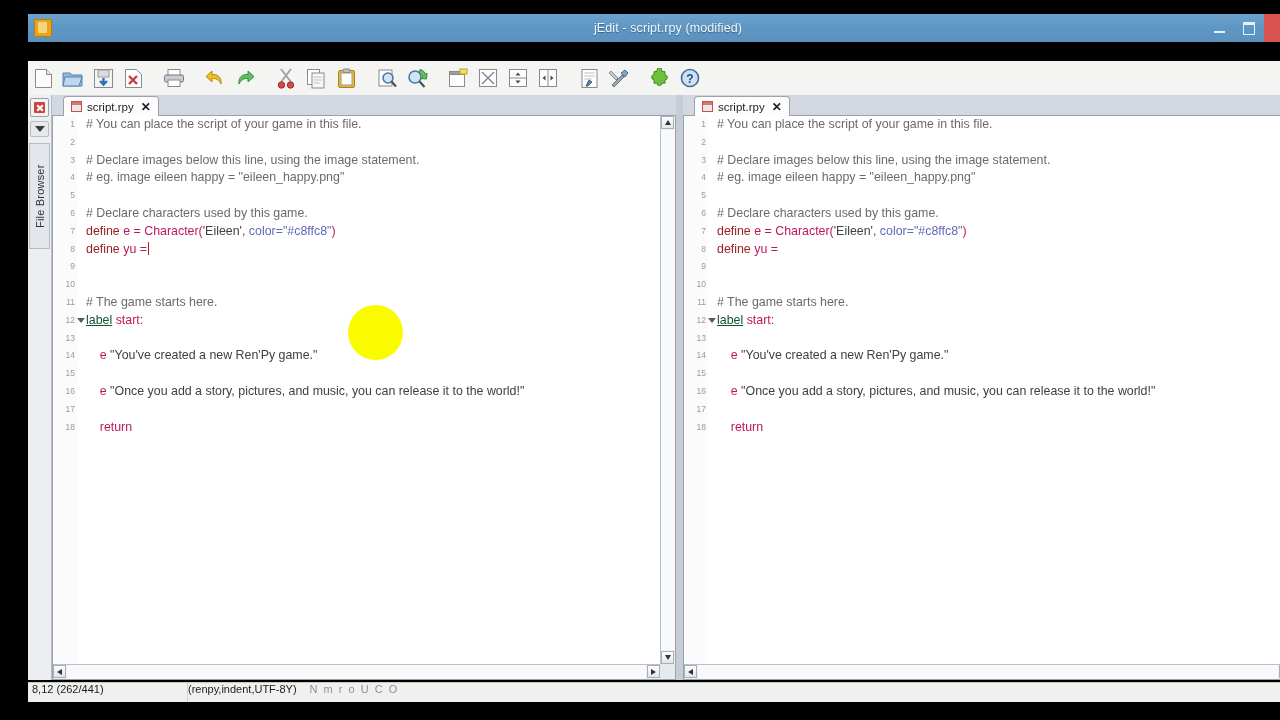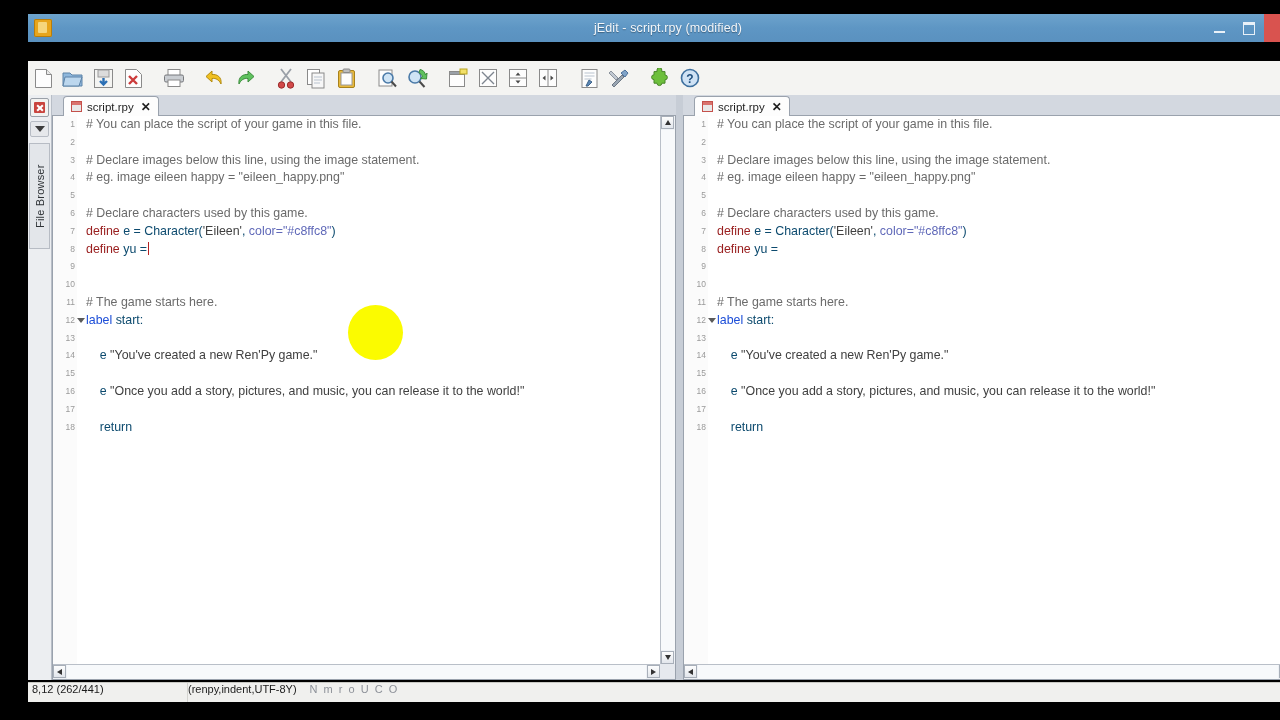--- a/index.html
+++ b/index.html
@@ -153,22 +153,22 @@
   .fold-line{height:17.8px;position:relative;}
   .fold-tri{
     position:absolute;left:0;top:6px;width:0;height:0;
     border-left:4.5px solid transparent;border-right:4.5px solid transparent;
     border-top:5px solid #5a5a5a;
   }
   .c-comment{color:#6b6b6b;}
   .c-kw{color:#9a2020;}
   .c-str{color:#404040;}
   .c-attr{color:#5f68b8;}
-  .c-plain{color:#0c4a6e;}
-  .c-label{color:#1d4ed8;}
+  .c-plain{color:#be185d;}
+  .c-label{color:#14532d;text-decoration:underline;}
   .caret{
     display:inline-block;width:1.5px;height:13px;background:#b42222;
     vertical-align:-2px;margin-left:1px;
   }
 
   
   .vsb{
     position:absolute;right:0;top:0;bottom:15px;width:15px;background:#eef1f5;
     border-left:1px solid #b9bfc8;box-sizing:border-box;
   }

